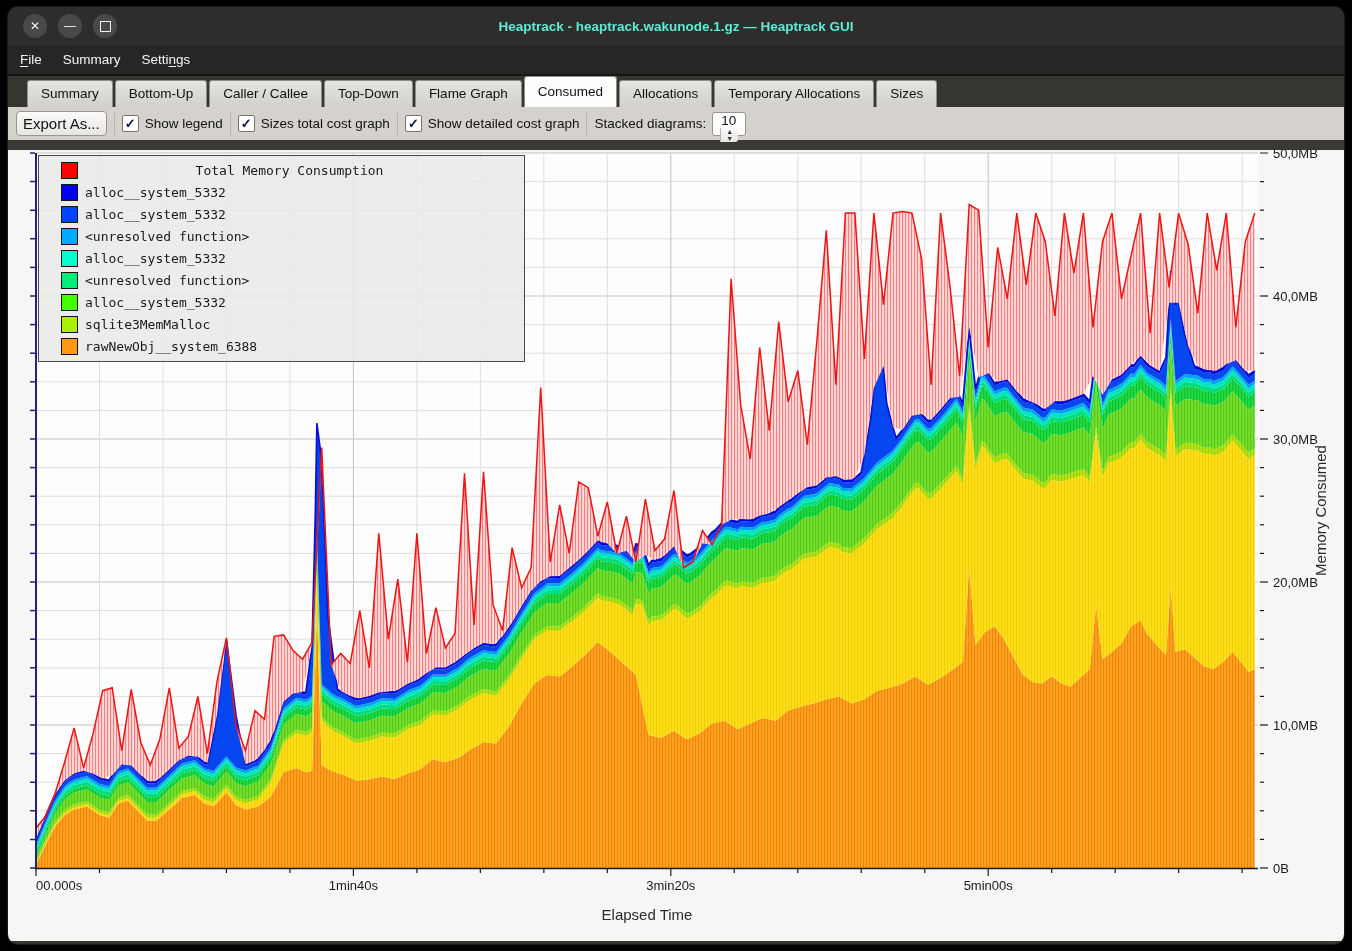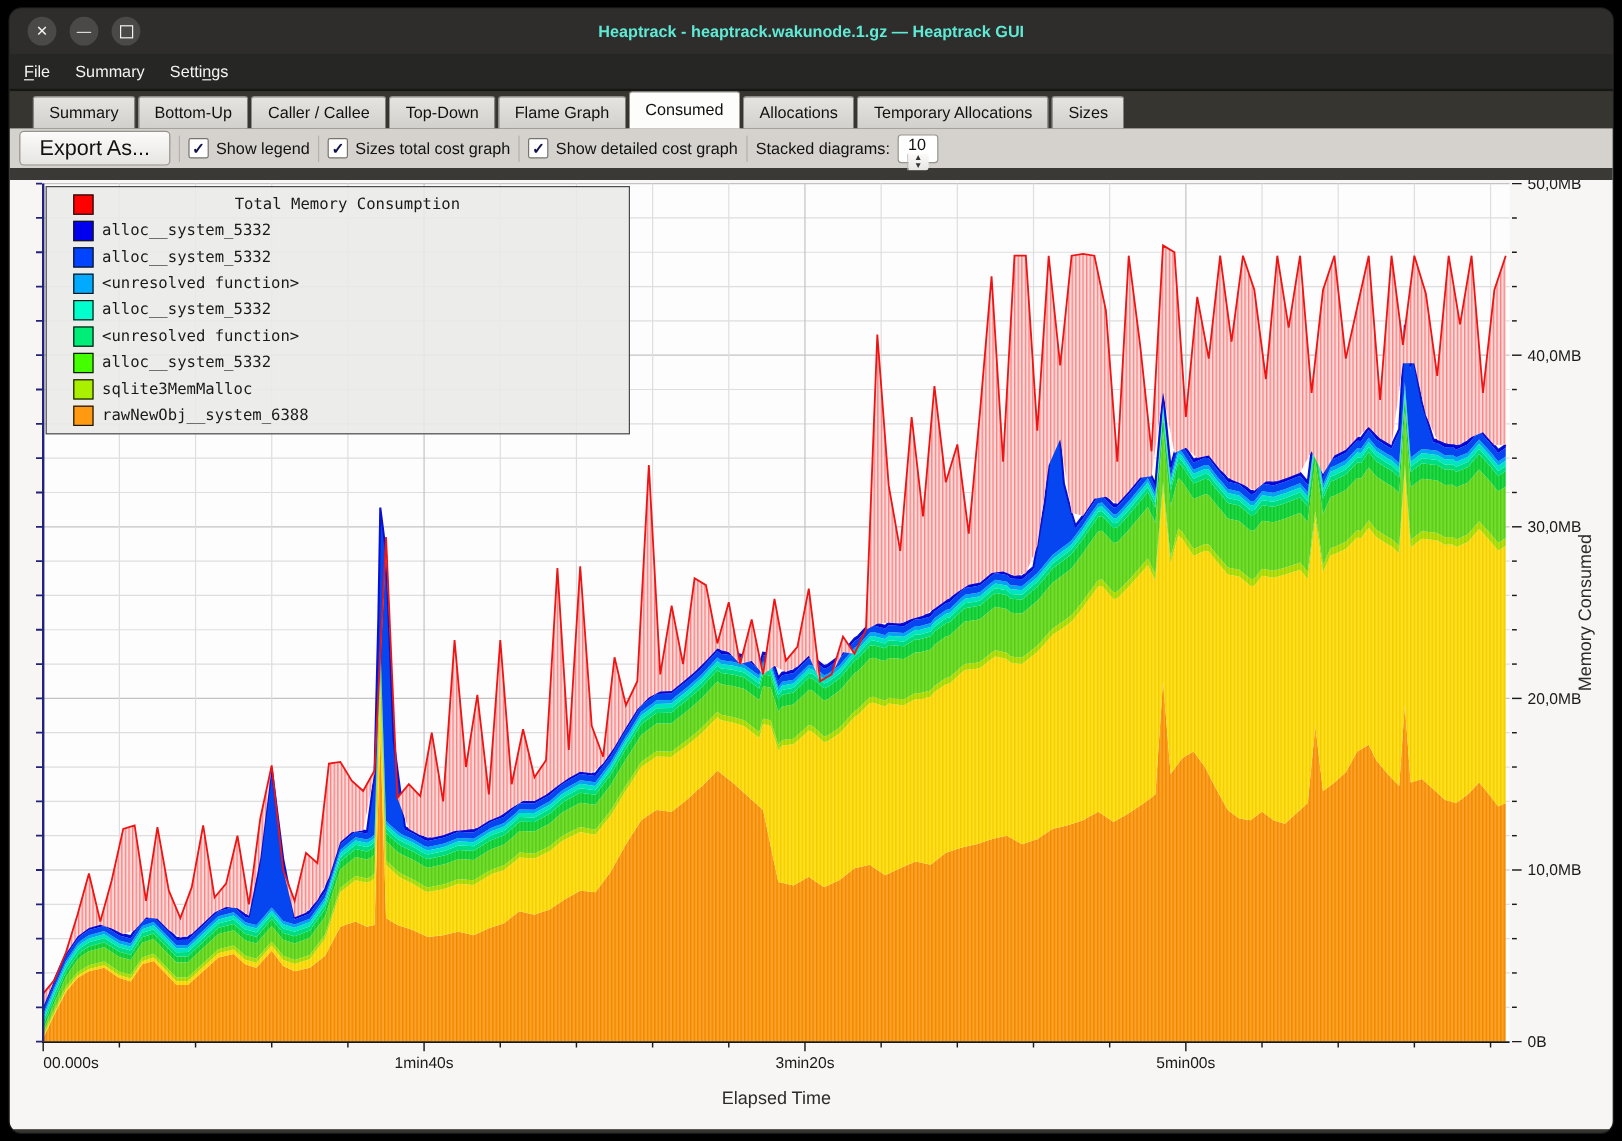--- a/index.html
+++ b/index.html
@@ -20,21 +20,21 @@
   
   #tabbar{height:31px;background:#36352f;display:flex;align-items:flex-end;padding-left:19px;}
   .tab{font-size:13.5px;color:#111;background:linear-gradient(#e6e4e1,#d2d0cc);
     border:1px solid #8f8d89;border-bottom:none;border-radius:3px 3px 0 0;
     padding:4px 13px 5px 13px;margin-right:2px;height:17px;line-height:17px;}
   .tab.active{background:#fdfdfc;padding-top:6px;height:19px;position:relative;z-index:2;}
   
   #toolbar{height:29px;background:#d5d2ce;display:flex;align-items:center;padding:2px 6px 2px 8px;
     border-bottom:10px solid #3a3936;}
   #export-btn{background:linear-gradient(#fcfbfa,#e7e5e2);border:1px solid #98958f;border-radius:4px;
-    font-size:18px;color:#111;padding:3px 16px;}
+    font-size:15px;color:#111;padding:3px 6px;}
   .tsep{width:1px;height:22px;background:#b5b2ad;margin:0 7px;}
   .cbgroup{display:flex;align-items:center;gap:6px;font-size:13.5px;color:#111;}
   .cbbox{width:15px;height:15px;background:#fff;border:1px solid #77746e;border-radius:2px;
     display:flex;align-items:center;justify-content:center;font-size:13px;color:#10124a;font-weight:bold;line-height:1;}
   #stacked{display:flex;align-items:center;gap:6px;font-size:13.5px;color:#111;}
   #spinbox{display:flex;background:#fff;border:1px solid #98958f;border-radius:3px;height:22px;align-items:center;flex-direction:column;}
   #spinval{padding:0 6px 0 8px;font-size:13.5px;color:#111;min-width:18px;}
   #spinbtns{display:flex;flex-direction:column;border-left:1px solid #b9b6b1;height:100%;
     background:linear-gradient(#fbfaf9,#e8e6e3);width:17px;border-radius:0 3px 3px 0;}
   #spinbtns div{flex:1;display:flex;align-items:center;justify-content:center;font-size:7px;color:#333;}

